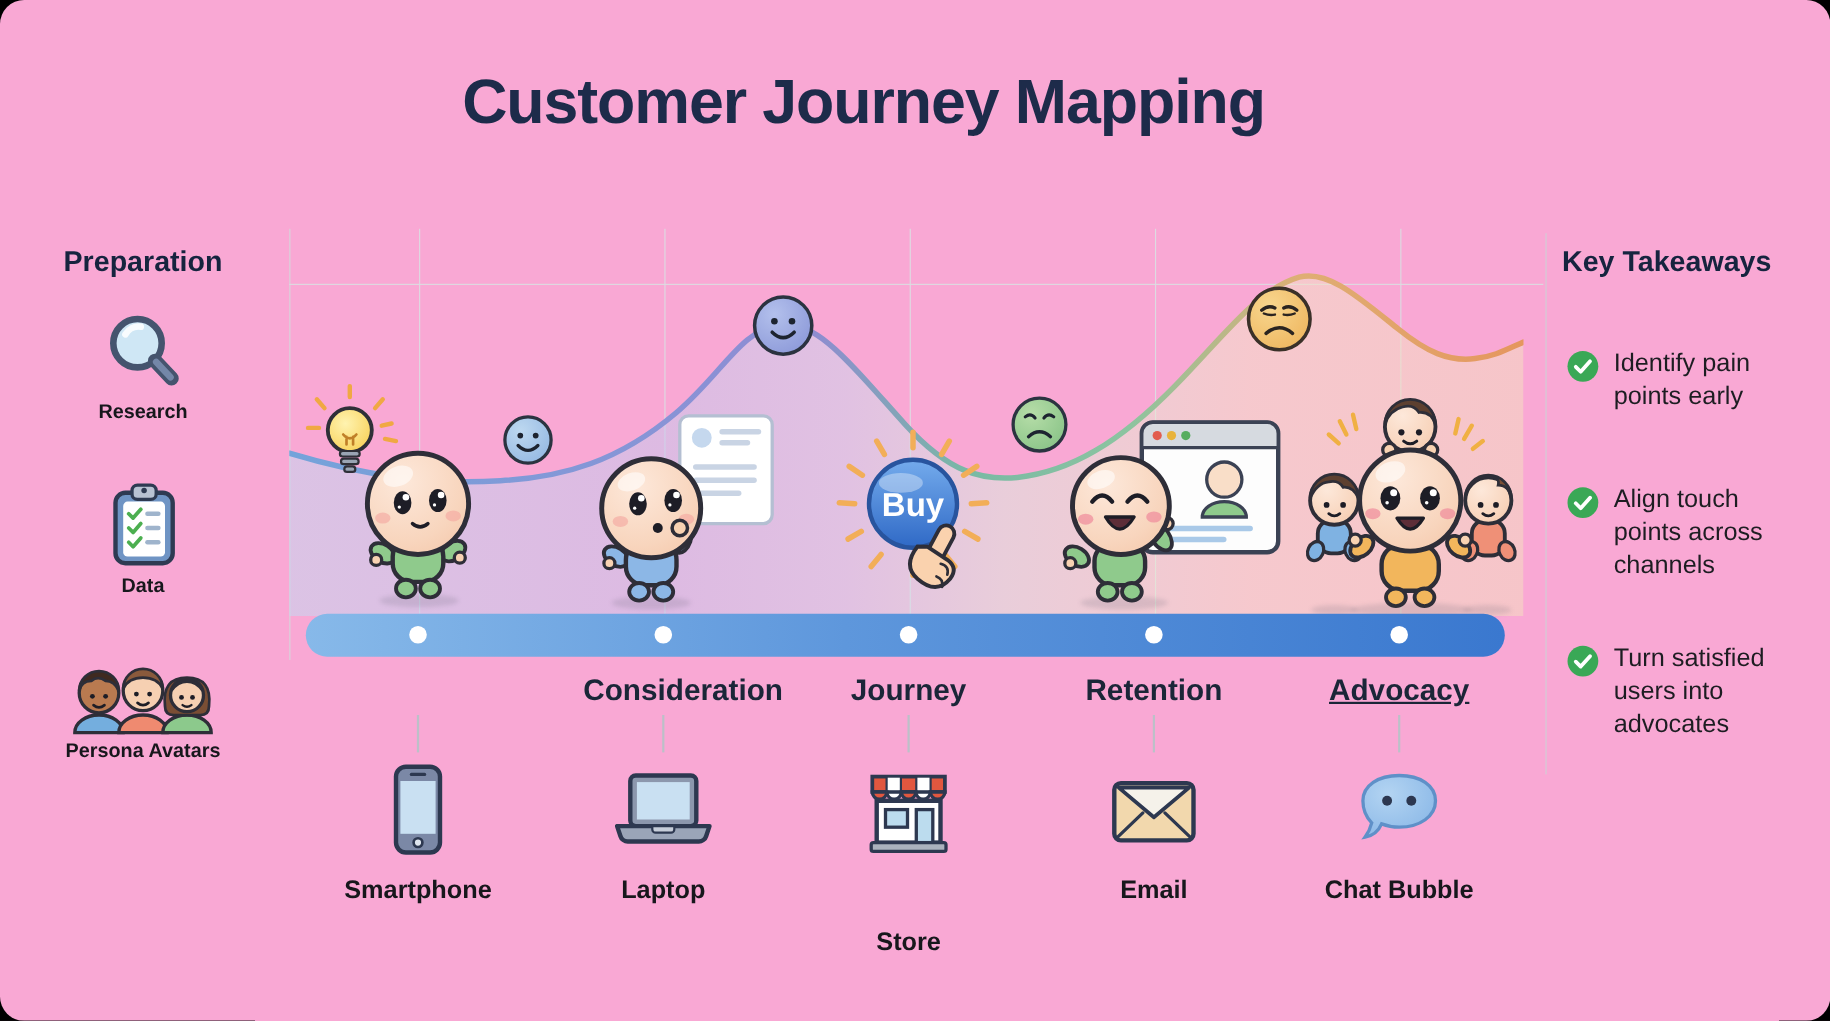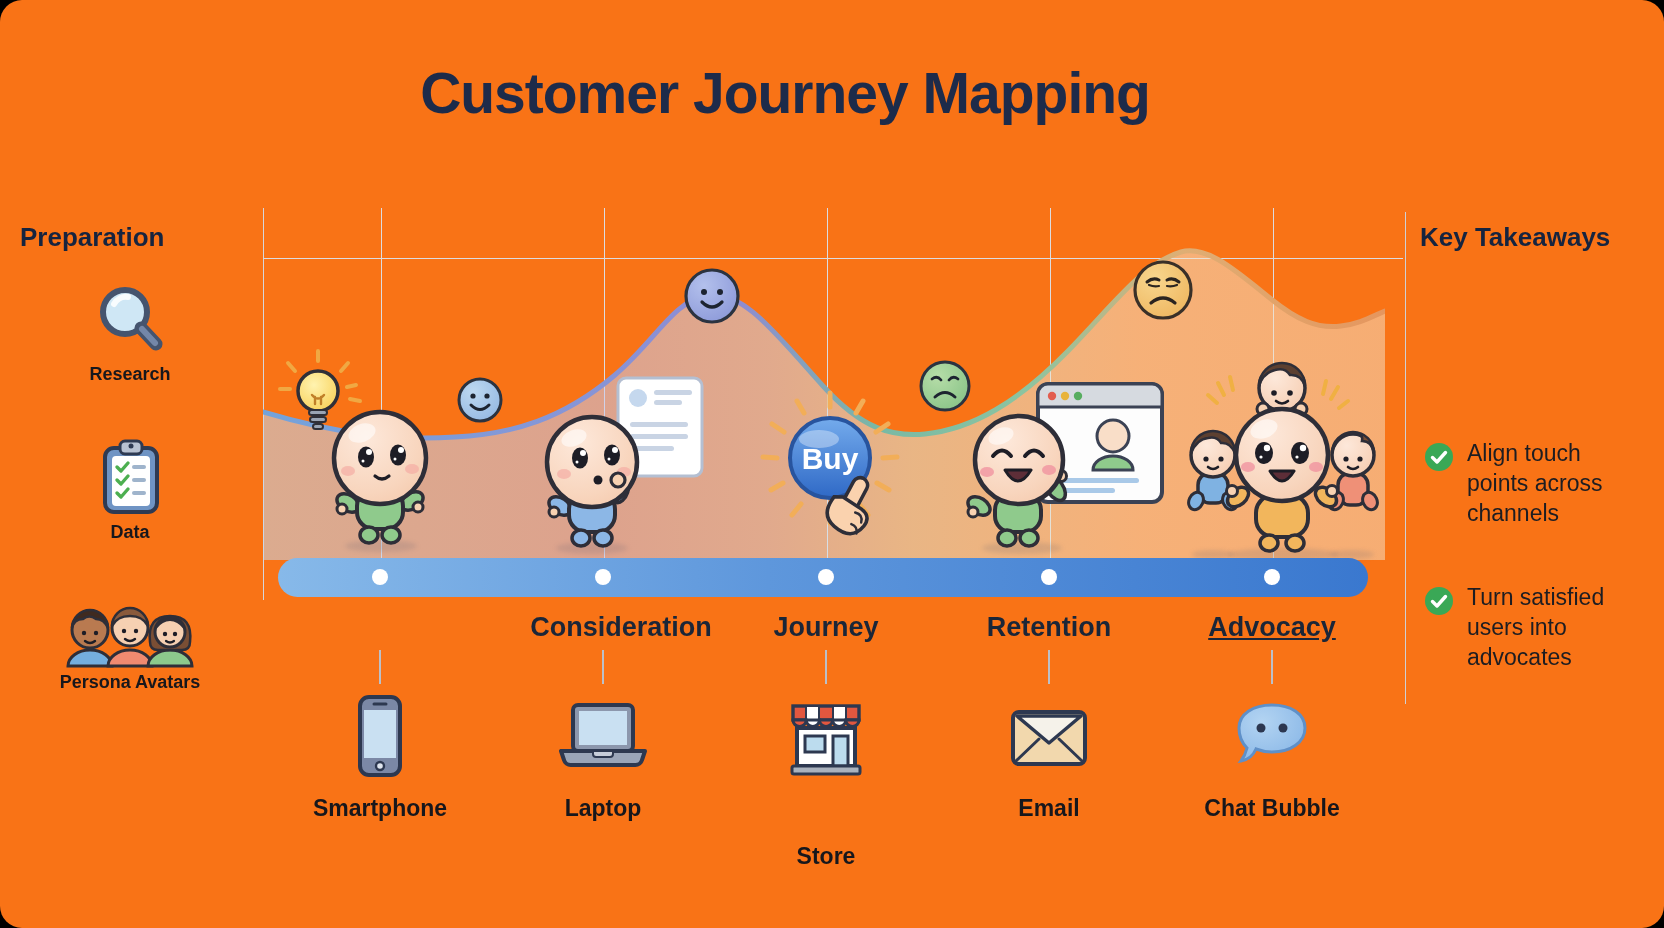--- a/index.html
+++ b/index.html
@@ -1,17 +1,17 @@
 <!DOCTYPE html>
 <html><head>
 <meta charset="utf-8">
 <style>
   html,body{margin:0;padding:0;background:#000;}
   body{font-family:"Liberation Sans", sans-serif;}
-  #stage{position:relative;width:1664px;height:928px;background:#f97316;border-radius:22px;overflow:hidden;}
+  #stage{position:relative;width:1664px;height:928px;background:#f9a8d4;border-radius:22px;overflow:hidden;}
   .abs{position:absolute;}
   .title{left:0;top:60px;width:1570px;text-align:center;font-size:57px;font-weight:800;color:#1d2b4a;letter-spacing:-1px;}
   .panel-heading{font-size:26px;font-weight:800;color:#16243f;}
   .side-label{font-size:18px;font-weight:600;color:#17171c;text-align:center;}
   .gridline-v{width:1px;background:#dcdce1;top:208px;height:350px;}
   .gridline-h{height:1px;background:#dcdce1;}
   .stage-label{top:612px;width:220px;text-align:center;font-size:27px;font-weight:800;color:#1b2638;}
   .connector{top:650px;width:2px;height:34px;background:#bcc0c8;}
   .channel-label{top:795px;width:200px;text-align:center;font-size:23px;font-weight:600;color:#17171c;}
   .timeline-bar{left:278px;top:558px;width:1090px;height:39px;border-radius:20px;
@@ -24,21 +24,21 @@
   svg{display:block;}
   .svgtext{font-family:"Liberation Sans", sans-serif;}
 </style>
 </head>
 <body>
 
 <div id="stage">
 
   <div class="abs title">Customer Journey Mapping</div>
 
-  <div class="abs panel-heading" style="left:20px;top:222px;width:220px;text-align:left;">Preparation</div>
+  <div class="abs panel-heading" style="left:20px;top:222px;width:220px;text-align:center;">Preparation</div>
 
   <div class="abs" style="left:92px;top:282px;">
     <svg width="78" height="78" viewBox="0 0 78 78">
       <circle cx="33" cy="30" r="22" fill="#cfe7f5" stroke="#45546e" stroke-width="6"></circle>
       <path d="M22,22 a14,14 0 0 1 14,-7" fill="none" stroke="#ffffff" stroke-width="6" stroke-linecap="round" opacity="0.85"></path>
       <line x1="49" y1="46" x2="64" y2="62" stroke="#45546e" stroke-width="13" stroke-linecap="round"></line>
       <line x1="50" y1="47" x2="63" y2="61" stroke="#7487a8" stroke-width="6" stroke-linecap="round"></line>
     </svg>
   </div>
   <div class="abs side-label" style="left:30px;top:364px;width:200px;">Research</div>
@@ -523,20 +523,27 @@
   <div class="abs channel-label" style="left:280px;">Smartphone</div>
   <div class="abs channel-label" style="left:503px;">Laptop</div>
   <div class="abs channel-label" style="left:726px;margin-top:48px;">Store</div>
   <div class="abs channel-label" style="left:949px;">Email</div>
   <div class="abs channel-label" style="left:1172px;">Chat Bubble</div>
 
   <div class="abs divider-v" style="left:1405px;top:212px;height:492px;"></div>
 
   <div class="abs panel-heading" style="left:1420px;top:222px;width:230px;">Key Takeaways</div>
 
+  <div class="abs takeaway-item" style="left:1424px;top:314px;">
+    <svg width="30" height="30" viewBox="0 0 30 30" style="flex:none;margin-top:4px;">
+      <circle cx="15" cy="15" r="14" fill="#3aa856"></circle>
+      <path d="M8.5,15.5 l4.5,4.5 l8.5,-9.5" fill="none" stroke="#ffffff" stroke-width="3.4" stroke-linecap="round" stroke-linejoin="round"></path>
+    </svg>
+    <div class="takeaway-text">Identify pain points early</div>
+  </div>
 
   <div class="abs takeaway-item" style="left:1424px;top:438px;">
     <svg width="30" height="30" viewBox="0 0 30 30" style="flex:none;margin-top:4px;">
       <circle cx="15" cy="15" r="14" fill="#3aa856"></circle>
       <path d="M8.5,15.5 l4.5,4.5 l8.5,-9.5" fill="none" stroke="#ffffff" stroke-width="3.4" stroke-linecap="round" stroke-linejoin="round"></path>
     </svg>
     <div class="takeaway-text">Align touch points across channels</div>
   </div>
 
   <div class="abs takeaway-item" style="left:1424px;top:582px;">

